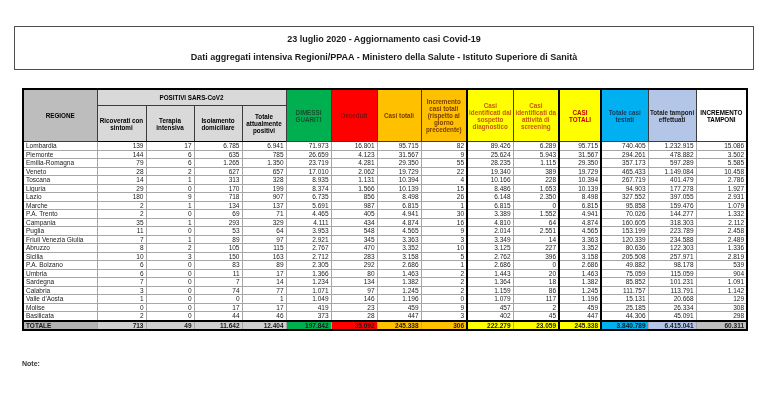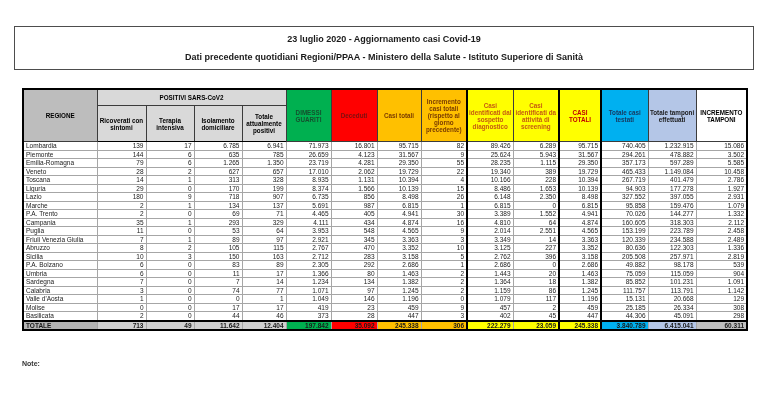--- a/index.html
+++ b/index.html
@@ -21,21 +21,21 @@
   table.covid{border:2px solid #000;}
   table.covid thead tr.subhdr th{border-bottom:1.5px solid #000;}
   .note{position:absolute;left:22px;top:360px;font-size:7px;font-weight:bold;color:#333;}
 </style>
 </head>
 <body>
 
 <div class="page">
   <div class="title-box">
     <div class="title-line">23 luglio 2020 - Aggiornamento casi Covid-19</div>
-    <div class="title-line">Dati precedente quotidiani Regioni/PPAA - Ministero della Salute - Istituto Superiore di Sanità</div>
+    <div class="title-line">Dati aggregati intensiva Regioni/PPAA - Ministero della Salute - Istituto Superiore di Sanità</div>
   </div>
 
   <table class="covid">
     <colgroup>
         <col style="width: 74px;">
         <col style="width: 49px;">
         <col style="width: 48px;">
         <col style="width: 48px;">
         <col style="width: 44px;">
         <col style="width: 45px;">

